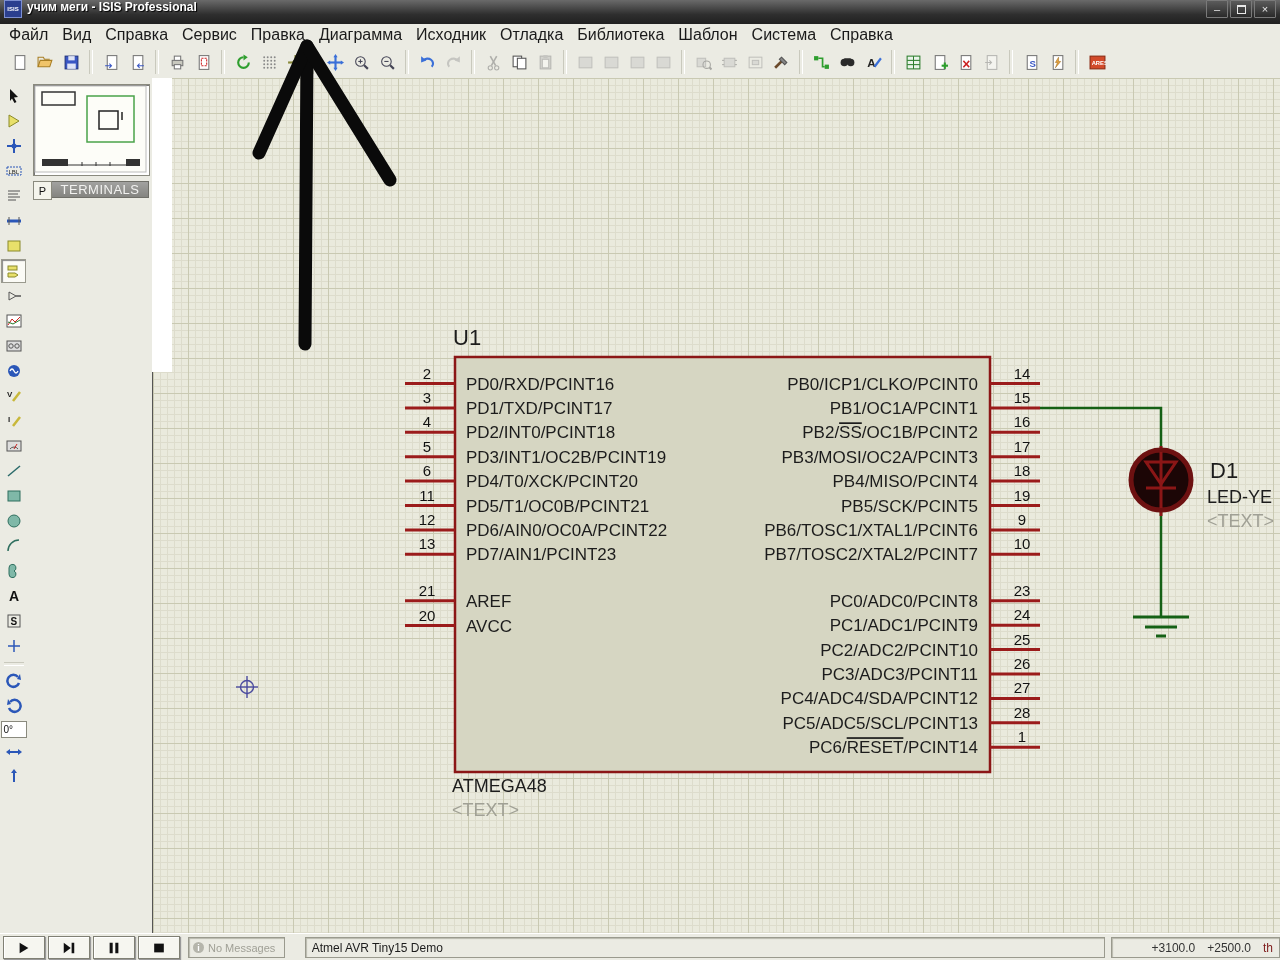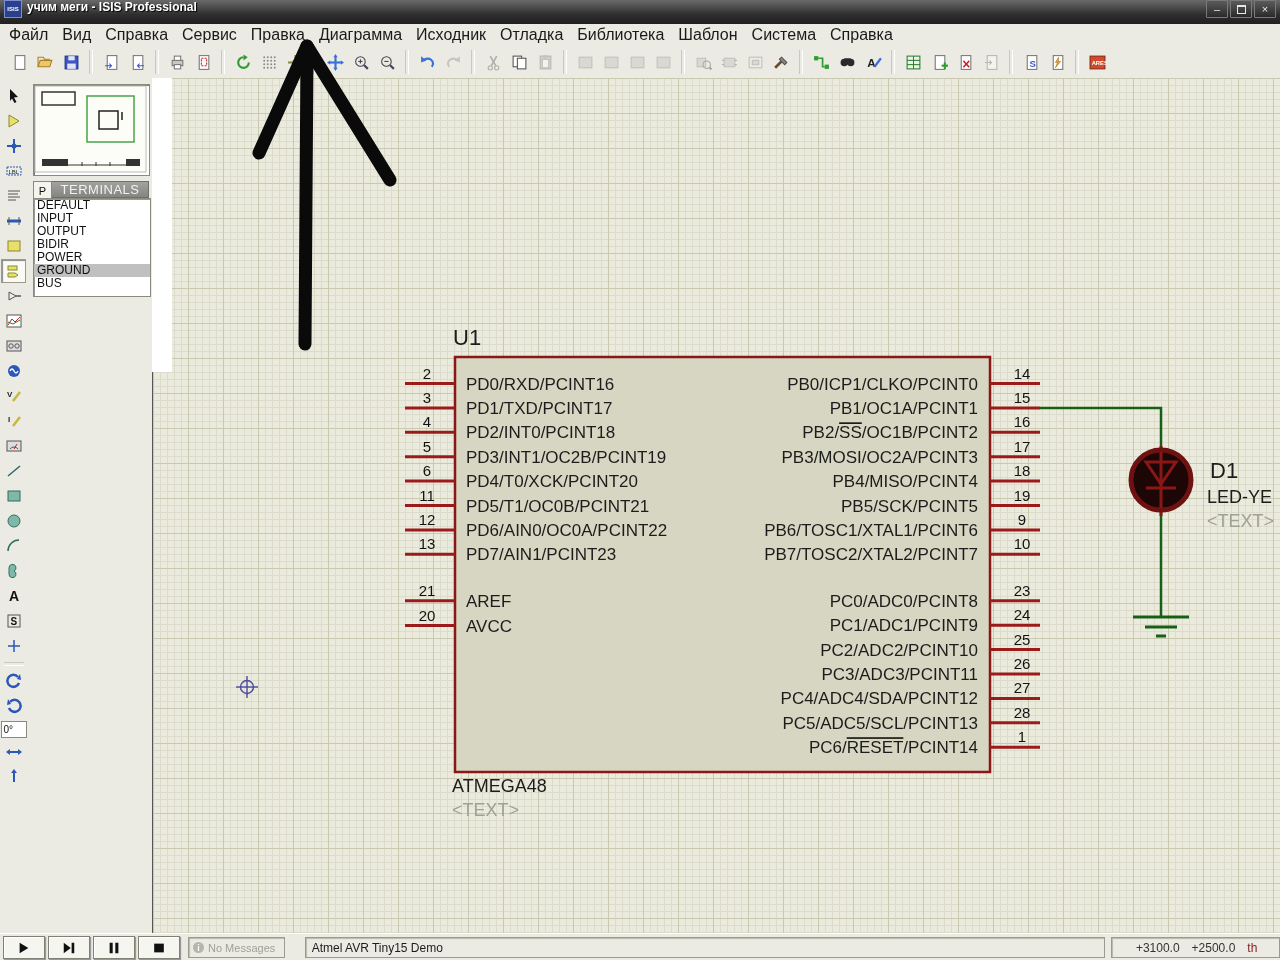--- a/index.html
+++ b/index.html
@@ -103,21 +103,21 @@
     display:flex;align-items:center;font-size:12px;
   }
   .anim-btn{
     width:40px;height:21px;margin-left:3px;background:#f6f6f0;
     border:1px solid #808074;box-shadow:1px 1px 0 #fff inset,1px 1px 1px #999;
     display:flex;align-items:center;justify-content:center;
   }
   .sunken{border:1px solid #9a9a8e;box-shadow:inset 1px 1px 1px #b8b8ac;background:#ebebe3;height:19px;display:flex;align-items:center;}
   #msg-none{width:95px;margin-left:8px;color:#a0a096;font-size:11px;gap:4px;padding-left:4px;}
   #msg-main{width:830px;margin-left:20px;color:#1c1c1c;padding-left:6px;}
-  #coords{width:160px;margin-left:6px;justify-content:center;padding-right:6px;gap:12px;color:#333;padding-left:8px;}
+  #coords{width:160px;margin-left:6px;justify-content:flex-end;padding-right:6px;gap:12px;color:#333;padding-left:8px;}
   #coords .units{color:#7f1d1d;}
   .info-dot{width:11px;height:11px;border-radius:50%;background:#b5b5ab;color:#fff;font-size:9px;font-weight:bold;display:flex;align-items:center;justify-content:center;}
 </style>
 </head>
 <body>
 
 <div id="titlebar">
   <div class="logo">ISIS</div>
   <div class="title">учим меги - ISIS Professional</div>
   <div class="winbtns">
@@ -610,29 +610,20 @@
       <line x1="34" y1="80" x2="92" y2="80" stroke="#333"></line>
       <line x1="48" y1="77" x2="48" y2="81" stroke="#333"></line>
         <line x1="62" y1="77" x2="62" y2="81" stroke="#333"></line>
         <line x1="76" y1="77" x2="76" y2="81" stroke="#333"></line>
     </svg>
   </div>
   <div id="selector-head">
     <div id="pick-btn">P</div>
     <div id="selector-title">TERMINALS</div>
   </div>
-  <div id="selector-list">
-      <div class="sel-item">DEFAULT</div>
-      <div class="sel-item">INPUT</div>
-      <div class="sel-item">OUTPUT</div>
-      <div class="sel-item">BIDIR</div>
-      <div class="sel-item">POWER</div>
-      <div class="sel-item selected">GROUND</div>
-      <div class="sel-item">BUS</div>
-    </div>
 </div>
 
 <div id="canvas"></div>
 <div id="sheet-margin"></div>
 <svg id="schematic" width="1128" height="855" viewBox="152 78 1128 855" font-family="Liberation Sans, sans-serif">
     <rect x="455" y="357" width="535" height="415" fill="#d6d6c2" stroke="#8b1616" stroke-width="2.5"></rect>
     <text x="453" y="345" font-size="22" fill="#1c1c1c">U1</text>
     <text x="452" y="792" font-size="18" fill="#1c1c1c">ATMEGA48</text>
     <text x="452" y="816" font-size="18" fill="#a0a095">&lt;TEXT&gt;</text>
     <line x1="405" y1="383.5" x2="455" y2="383.5" stroke="#9b1b1b" stroke-width="3"></line>

